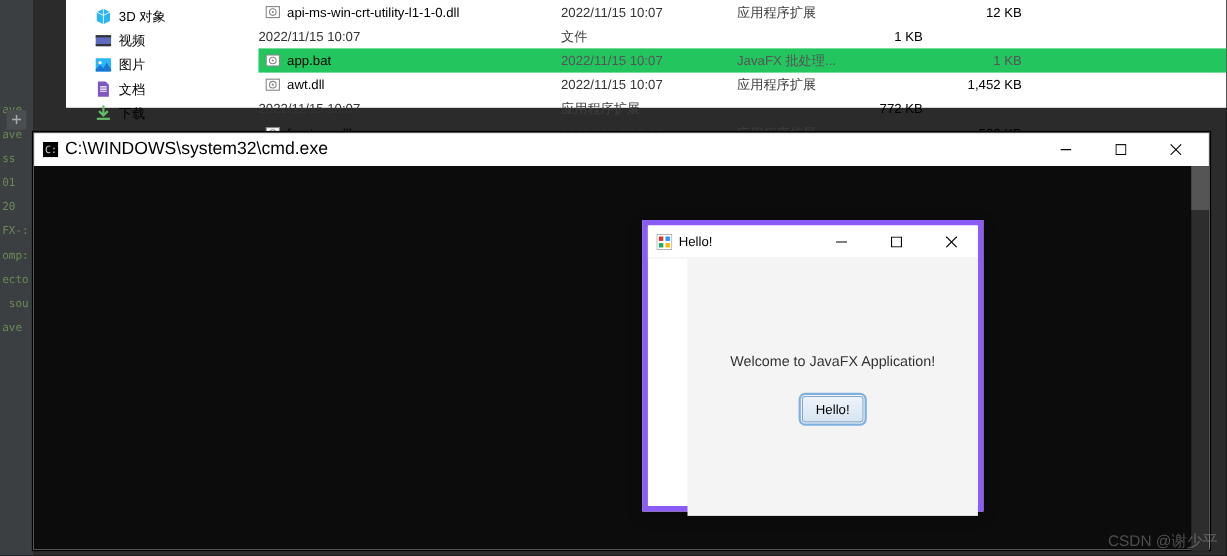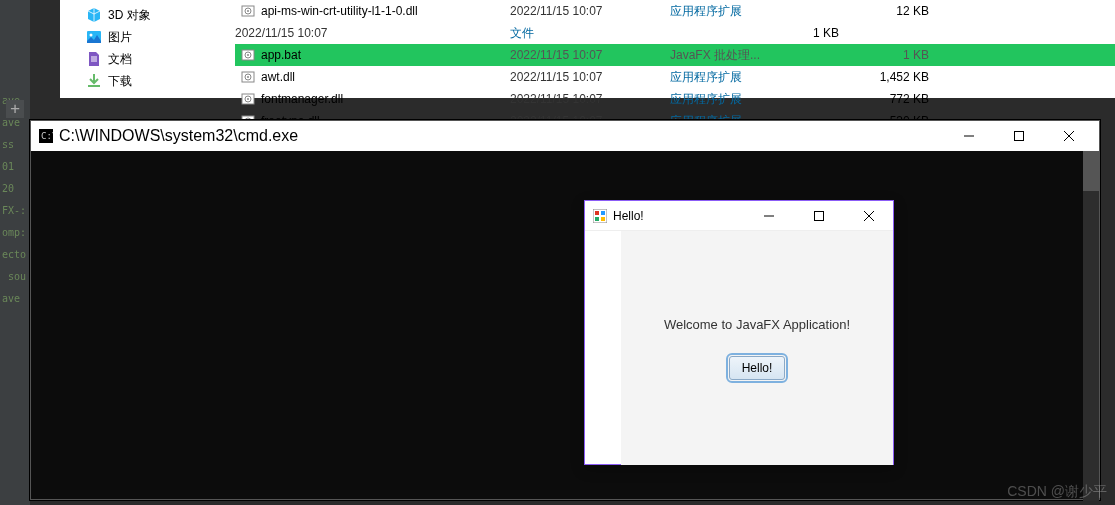--- a/index.html
+++ b/index.html
@@ -61,21 +61,21 @@
     display: grid;
     grid-template-columns: 275px 160px 175px 90px;
     height: 22px; line-height: 22px;
     color: #000;
     align-items: center;
   }
   .file-row.selected { background: #22c55e; }
   .fname { display: flex; align-items: center; gap: 6px; padding-left: 6px; }
   .fsize { text-align: right; padding-right: 6px; }
   .fdate { color: #333; }
-  .ftype { color: #0369a1; }
+  .ftype { color: #404040; }
   .file-row.selected .fdate,
   .file-row.selected .ftype,
   .file-row.selected .fsize { color: #555; }
 
   
   .cmd-window {
     position: absolute;
     left: 30px; top: 120px;
     width: 1070px; height: 380px;
     background: #000;
@@ -110,21 +110,21 @@
     width: 16px; height: 40px;
     background: #555;
   }
 
   
   .fx-window {
     position: absolute;
     left: 584px; top: 200px;
     width: 310px; height: 265px;
     background: #fff;
-    border: 1px solid #8b5cf6;
+    border: 5px solid #8b5cf6;
     box-shadow: 0 4px 12px rgba(0,0,0,0.3);
   }
   .fx-titlebar {
     height: 30px; background: #fff;
     display: flex; align-items: center; padding: 0 2px 0 8px;
     gap: 6px;
     border-bottom: 1px solid #eee;
   }
   .fx-titlebar .title { flex: 1; font-size: 12px; color: #000; }
   .fx-body {
@@ -184,20 +184,30 @@
           <svg width="16" height="16" viewBox="0 0 16 16">
             <path d="M8 1l6 3v8l-6 3-6-3V4z" fill="#29b6f6"></path>
             <path d="M8 1v14M2 4l6 3 6-3" stroke="#fff" stroke-width="0.8" fill="none"></path>
           </svg>
         </span>
         <span>3D 对象</span>
       </div>
       <div class="side-item">
         <span class="side-icon">
           <svg width="16" height="16" viewBox="0 0 16 16">
+            <rect x="1" y="3" width="14" height="10" rx="1" fill="#5c6bc0"></rect>
+            <rect x="1" y="3" width="14" height="2" fill="#333"></rect>
+            <rect x="1" y="11" width="14" height="2" fill="#333"></rect>
+          </svg>
+        </span>
+        <span>视频</span>
+      </div>
+      <div class="side-item">
+        <span class="side-icon">
+          <svg width="16" height="16" viewBox="0 0 16 16">
             <rect x="1" y="2" width="14" height="12" rx="1" fill="#29b6f6"></rect>
             <circle cx="5" cy="6" r="1.5" fill="#fff"></circle>
             <path d="M1 12l4-4 3 3 3-5 4 6v2H1z" fill="#1976d2"></path>
           </svg>
         </span>
         <span>图片</span>
       </div>
       <div class="side-item">
         <span class="side-icon">
           <svg width="16" height="16" viewBox="0 0 16 16">
@@ -262,30 +272,20 @@
               <circle cx="7" cy="7" r="1" fill="#888"></circle>
             </svg>
           </span>
           <span>awt.dll</span>
         </div>
         <div class="fdate">2022/11/15 10:07</div>
         <div class="ftype">应用程序扩展</div>
         <div class="fsize">1,452 KB</div>
       </div>
       <div class="file-row">
-        <div class="fname">
-          <span>
-            <svg width="14" height="14" viewBox="0 0 14 14">
-              <rect x="1" y="2" width="12" height="10" fill="#fff" stroke="#888"></rect>
-              <circle cx="7" cy="7" r="3" fill="none" stroke="#888"></circle>
-              <circle cx="7" cy="7" r="1" fill="#888"></circle>
-            </svg>
-          </span>
-          <span>fontmanager.dll</span>
-        </div>
         <div class="fdate">2022/11/15 10:07</div>
         <div class="ftype">应用程序扩展</div>
         <div class="fsize">772 KB</div>
       </div>
       <div class="file-row">
         <div class="fname">
           <span>
             <svg width="14" height="14" viewBox="0 0 14 14">
               <rect x="1" y="2" width="12" height="10" fill="#fff" stroke="#888"></rect>
               <circle cx="7" cy="7" r="3" fill="none" stroke="#888"></circle>

